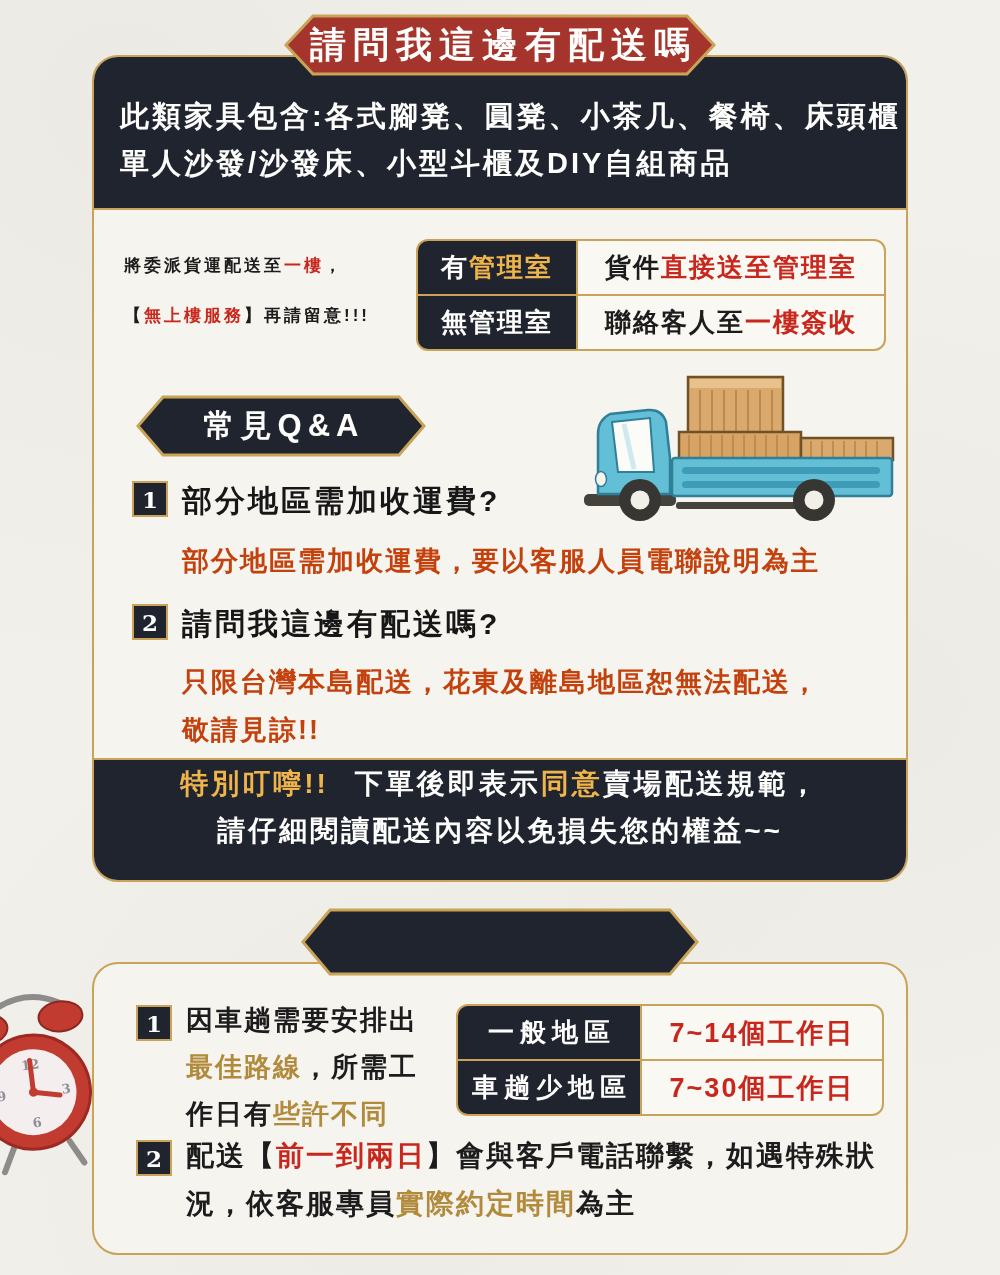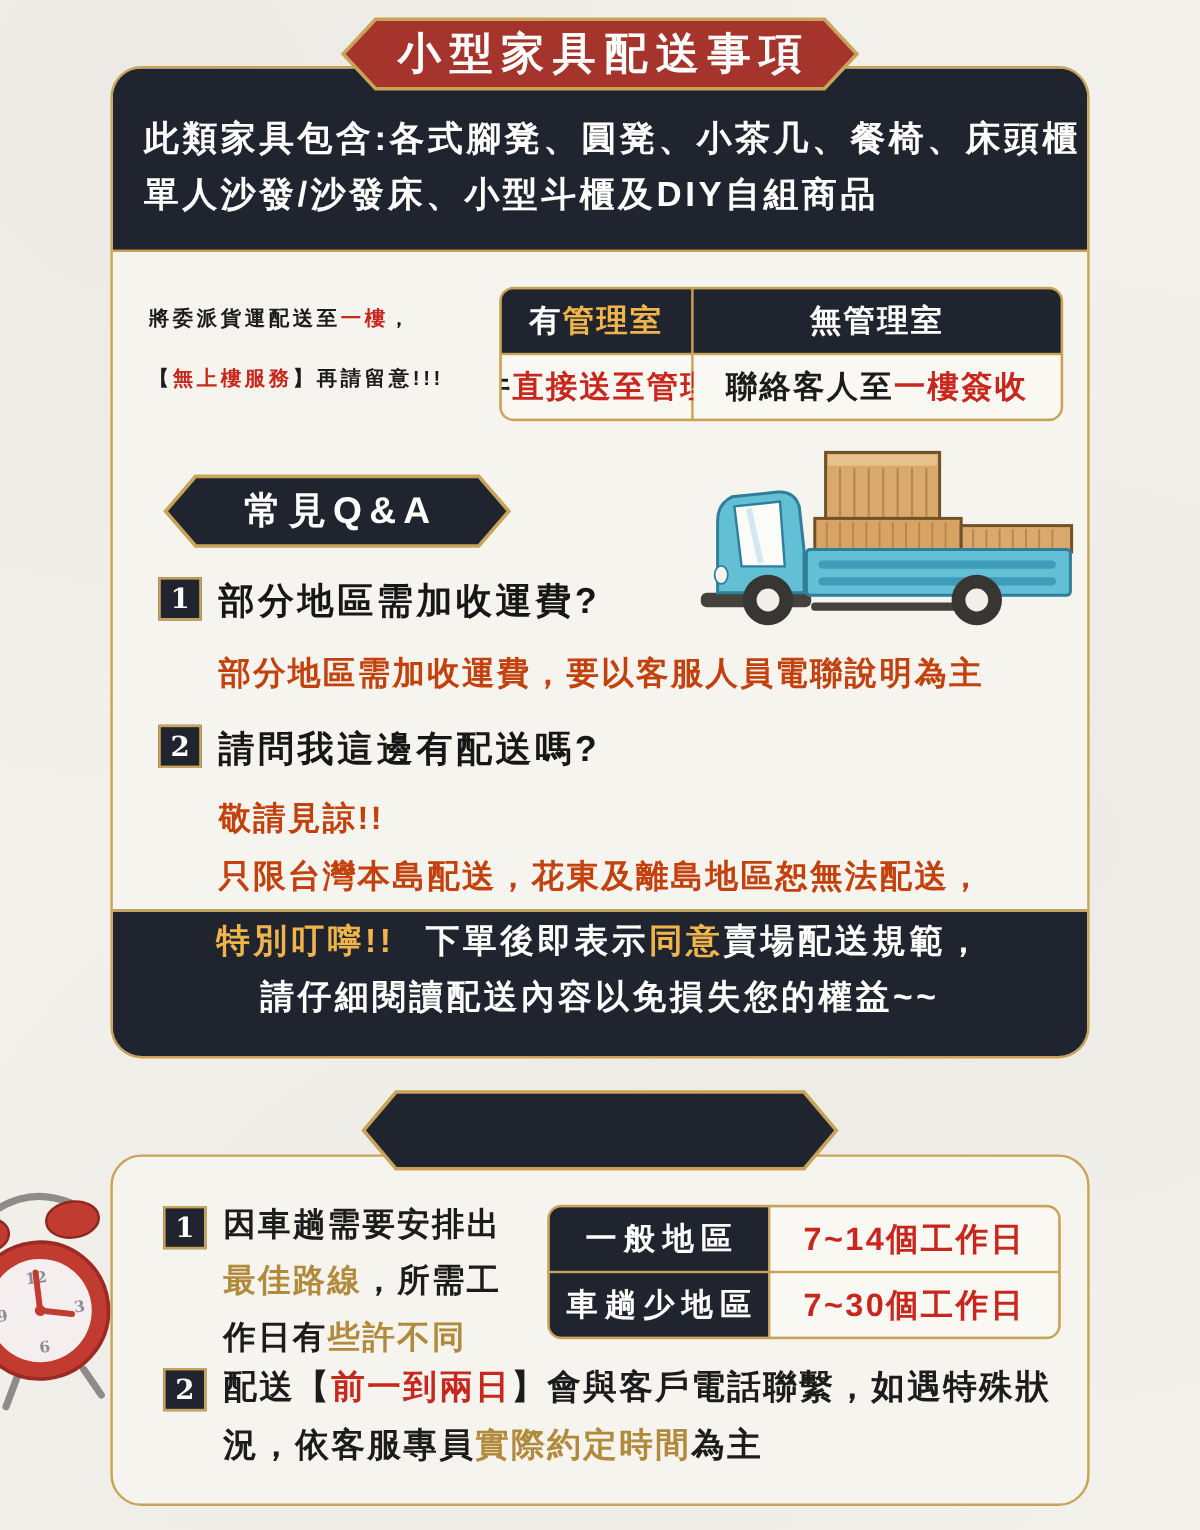--- a/index.html
+++ b/index.html
@@ -118,27 +118,27 @@
       </div>
     </div>
 
     <p class="note"><span class="k">將委派貨運配送至</span><span class="red">一樓</span><span class="k">，【</span><span class="red">無上樓服務</span><span class="k">】再請留意!!!</span></p>
 
     <div class="gtable" id="mtable">
       <div class="gcell labelc">
           <span class="white">有</span>
           <span class="goldB">管理室</span>
         </div>
+      <div class="gcell valuec">
+          <span class="k">貨件</span>
+          <span class="red">直接送至管理室</span>
+        </div>
       <div class="gcell labelc">
           <span class="white">無管理室</span>
           <span class="goldB"></span>
-        </div>
-      <div class="gcell valuec">
-          <span class="k">貨件</span>
-          <span class="red">直接送至管理室</span>
         </div>
       <div class="gcell valuec">
           <span class="k">聯絡客人至</span>
           <span class="red">一樓簽收</span>
         </div>
     </div>
 
     <div class="banner" id="bannerQA">
       <svg viewBox="0 0 292 64" preserveAspectRatio="none">
         <polygon points="3,32 28,3 264,3 289,32 264,61 28,61" fill="#20242f" stroke="#c9a357" stroke-width="3"></polygon>
@@ -206,35 +206,35 @@
 
     <div class="badge" id="q1badge">1</div>
     <div class="question" id="q1q">部分地區需加收運費?</div>
     <div class="answer" id="q1a">
       <div>部分地區需加收運費，要以客服人員電聯說明為主</div>
     </div>
 
     <div class="badge" id="q2badge">2</div>
     <div class="question" id="q2q">請問我這邊有配送嗎?</div>
     <div class="answer" id="q2a">
+      <div>只限台灣本島配送，花東及離島地區恕無法配送，</div>
       <div>敬請見諒!!</div>
-      <div>只限台灣本島配送，花東及離島地區恕無法配送，</div>
     </div>
 
     <div class="box1-footer">
       <div><span class="goldB">特別叮嚀!!</span><span class="sp-gap"></span><span class="white">下單後即表示</span><span class="goldB">同意</span><span class="white">賣場配送規範，</span></div>
       <div>請仔細閱讀配送內容以免損失您的權益~~</div>
     </div>
   </div>
 
   <div class="banner" id="banner1">
     <svg viewBox="0 0 434 64" preserveAspectRatio="none">
       <polygon points="3,32 30,3 404,3 431,32 404,61 30,61" fill="#a5342d" stroke="#c9a357" stroke-width="3"></polygon>
     </svg>
-    <div class="bt">小型家具配送事項</div>
+    <div class="bt">請問我這邊有配送嗎</div>
   </div>
 
   <svg class="clock" viewBox="0 0 132 200">
     <path d="M28,30 Q64,6 100,26" fill="none" stroke="#8e8c8a" stroke-width="6" stroke-linecap="round"></path>
     <line x1="38" y1="165" x2="26" y2="188" stroke="#8e8c8a" stroke-width="6" stroke-linecap="round"></line>
     <line x1="94" y1="165" x2="106" y2="188" stroke="#8e8c8a" stroke-width="6" stroke-linecap="round"></line>
     <ellipse cx="24" cy="44" rx="22" ry="15" fill="#c23b31" stroke="#8d2720" stroke-width="2"></ellipse>
     <ellipse cx="100" cy="40" rx="22" ry="15" fill="#c23b31" stroke="#8d2720" stroke-width="2"></ellipse>
     <circle cx="64" cy="112" r="57" fill="#c23b31" stroke="#9c2a22" stroke-width="3"></circle>
     <circle cx="64" cy="112" r="43" fill="#f4efee"></circle>

